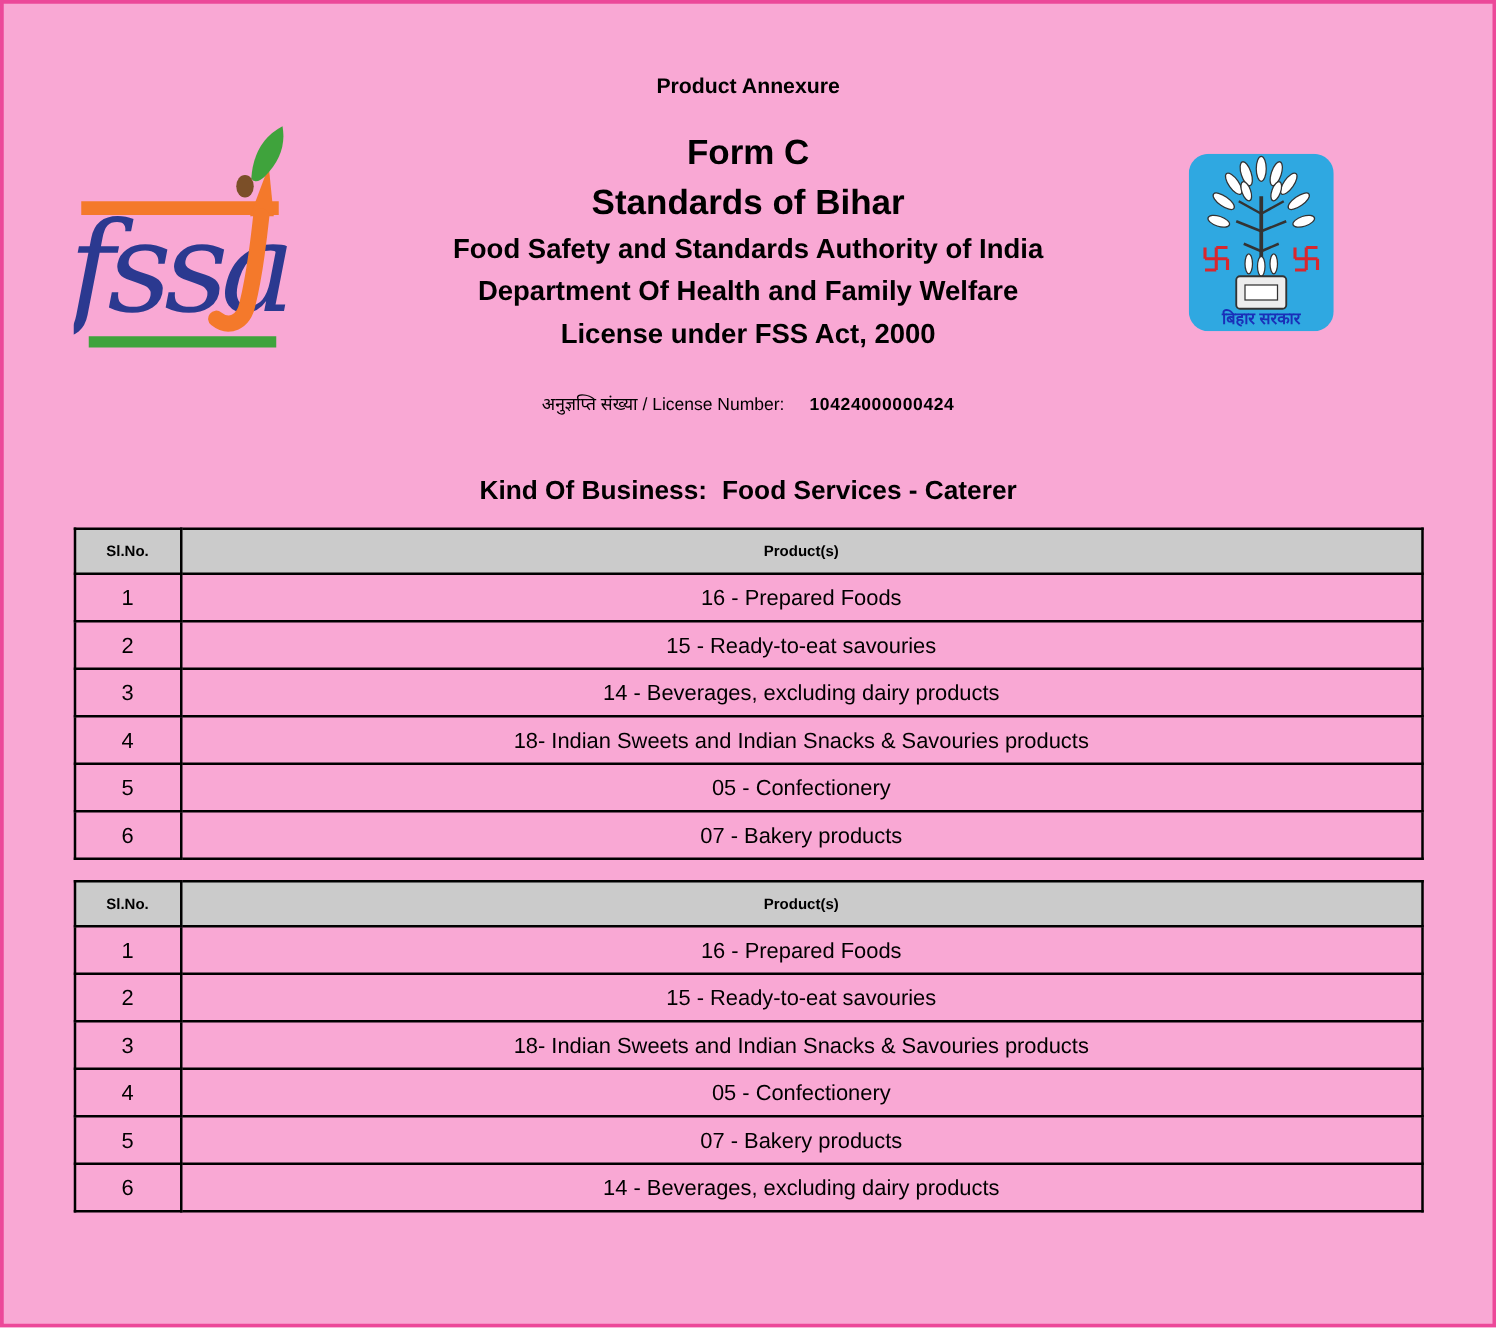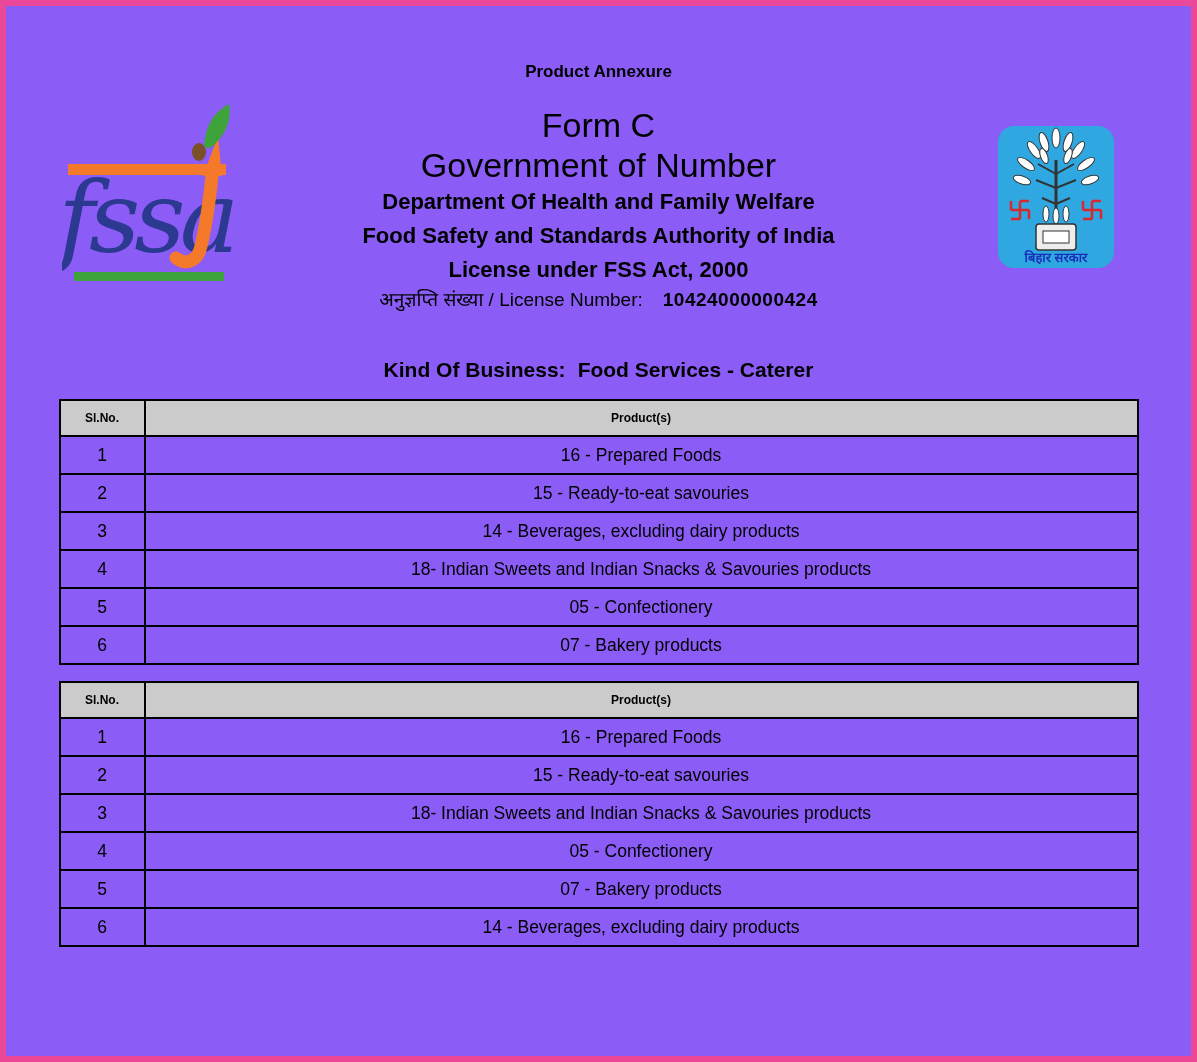--- a/index.html
+++ b/index.html
@@ -1,40 +1,40 @@
 <!DOCTYPE html>
 <html><head>
 <meta charset="utf-8">
 <style>
   html,body { margin:0; padding:0; background:#ffffff; }
   .page {
     position:relative; width:1197px; height:1062px; box-sizing:border-box;
-    border:6px solid #ec4899; background:#8b5cf6; overflow:hidden;
+    border:3px solid #ec4899; background:#f9a8d4; overflow:hidden;
     font-family:"Liberation Sans", sans-serif; color:#000;
     padding-top:55px;
   }
   .doc-title { text-align:center; font-size:17px; font-weight:700; line-height:22px; }
   .hdr { text-align:center; margin-top:22px; }
-  .h-lg { font-size:34px; font-weight:400; line-height:40px; }
+  .h-lg { font-size:28px; font-weight:700; line-height:40px; }
   .h-md { font-size:22px; font-weight:700; line-height:34px; }
-  .license-line { text-align:center; font-size:19px; line-height:26px; }
+  .license-line { margin-top:26px; text-align:center; font-size:14px; line-height:26px; }
   .license-number { font-weight:700; margin-left:20px; letter-spacing:0.5px; }
   .section-heading { margin-top:44px; text-align:center; font-size:21px; font-weight:700; line-height:26px; }
   .section-heading .biz-value { margin-left:12px;margin-top:32px; }
   table.products {
     width:1080px; margin:16px auto 0; border-collapse:collapse; table-layout:fixed;
   }
   table.products th, table.products td {
     border:2px solid #000; padding:0; text-align:center; vertical-align:middle;
   }
   table.products th { background:#cbcbcb; height:34px; font-size:12px; font-weight:700; }
   table.products td { height:36px; font-size:17.5px; }
   col.sl-col { width:85px; }
   .fssai-logo { position:absolute; left:56px; top:96px; }
-  .bihar-logo { position:absolute; left:992px; top:120px; }
+  .bihar-logo { position:absolute; left:948px; top:120px; }
   .fssai-word {
     font-family:"DejaVu Serif", serif; font-style:italic; font-weight:400;
   }
 </style>
 </head>
 <body>
 
 <div class="page">
 
   <div class="doc-title">Product Annexure</div>
@@ -85,23 +85,23 @@
       <g>
         <rect x="38" y="98" width="40" height="26" rx="3" fill="#ededed" stroke="#333" stroke-width="1.5"></rect>
         <rect x="45" y="105" width="26" height="12" fill="#ffffff" stroke="#333" stroke-width="1"></rect>
       </g>
       <text x="58" y="136" text-anchor="middle" font-size="13" font-weight="bold" fill="#1A2FB8">बिहार सरकार</text>
     </svg>
   </div>
 
   <div class="hdr">
     <div class="h-lg">Form C</div>
-    <div class="h-lg">Government of Number</div>
+    <div class="h-lg">Standards of Bihar</div>
+    <div class="h-md">Food Safety and Standards Authority of India</div>
     <div class="h-md">Department Of Health and Family Welfare</div>
-    <div class="h-md">Food Safety and Standards Authority of India</div>
     <div class="h-md">License under FSS Act, 2000</div>
   </div>
 
   <div class="license-line">
     <span>अनुज्ञप्ति संख्या / License Number:</span><span class="license-number">10424000000424</span>
   </div>
 
   <div class="section-heading">
     <span>Kind Of Business:</span><span class="biz-value">Food Services - Caterer</span>
   </div>

